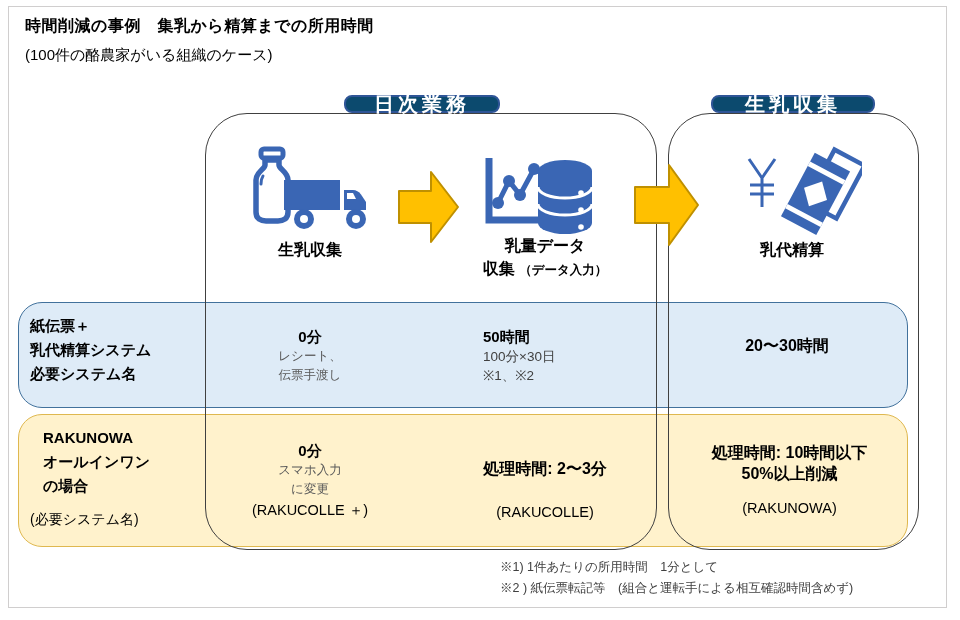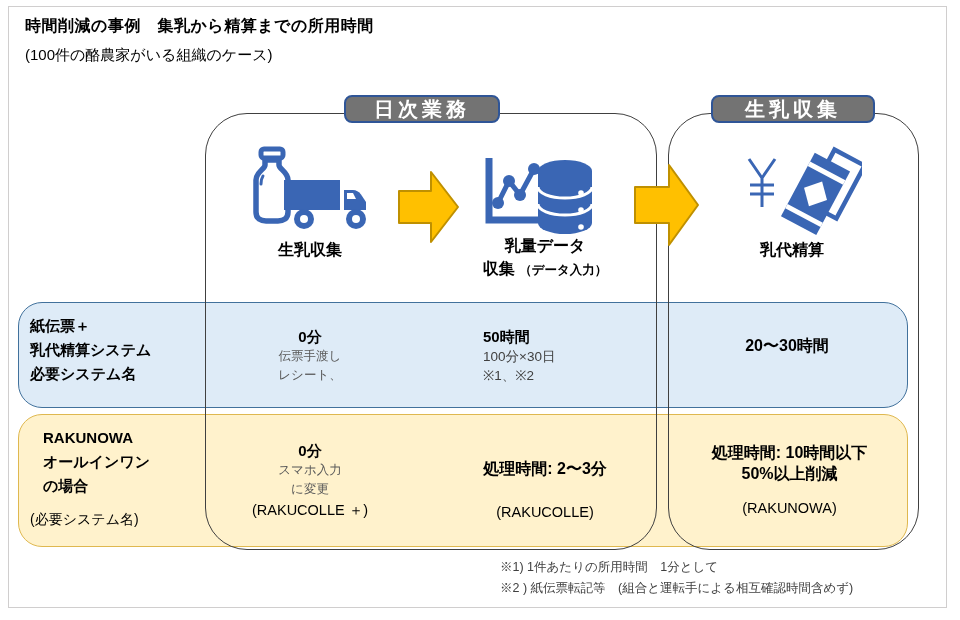--- a/index.html
+++ b/index.html
@@ -6,21 +6,21 @@
   .canvas{position:relative;width:960px;height:620px;background:#ffffff;
     font-family:"Liberation Sans",sans-serif;color:#000;overflow:hidden;}
   .frame{position:absolute;left:8px;top:6px;width:937px;height:600px;
     border:1px solid #d0cece;}
   .title{position:absolute;left:25px;top:16px;font-size:16px;font-weight:bold;letter-spacing:.5px;}
   .subtitle{position:absolute;left:25px;top:46px;font-size:15px;}
   
   .group{position:absolute;top:113px;height:435px;border:1.6px solid #404040;border-radius:42px;background:transparent;z-index:3;}
   .group.daily{left:205px;width:450px;}
   .group.monthly{left:668px;width:249px;}
-  .badge{position:absolute;top:95px;height:28px;background:#737373;border:2px solid #2f5597;
+  .badge{position:absolute;top:95px;height:18px;background:#0c4a6e;border:2px solid #2f5597;
     border-radius:8px;color:#fff;font-weight:bold;font-size:20px;letter-spacing:4px;
     display:flex;align-items:center;justify-content:center;z-index:6;box-sizing:border-box;}
   .badge.daily{left:344px;width:156px;}
   .badge.monthly{left:711px;width:164px;}
   
   .band{position:absolute;left:18px;width:890px;border-radius:24px;z-index:2;box-sizing:border-box;}
   .band.blue{top:302px;height:106px;background:#deebf7;border:1.6px solid #41719c;}
   .band.yellow{top:414px;height:133px;background:#fff2cc;border:1.6px solid #dfb84f;}
   .rowlabel{position:absolute;z-index:5;font-size:15px;font-weight:bold;line-height:24px;}
   .rowlabel .line{display:block;}
@@ -120,22 +120,22 @@
     <span>乳代精算</span>
   </div>
 
   <div class="rowlabel" style="left:30px;top:314px;">
     <span class="line">紙伝票＋</span>
     <span class="line">乳代精算システム</span>
     <span class="line">必要システム名</span>
   </div>
   <div class="cell" style="left:230px;top:326px;width:160px;">
     <div class="cell-main">0分</div>
+    <div class="cell-sub">レシート、</div>
     <div class="cell-sub">伝票手渡し</div>
-    <div class="cell-sub">レシート、</div>
   </div>
   <div class="cell" style="left:483px;top:326px;width:160px;text-align:left;">
     <div class="cell-main">50時間</div>
     <div class="cell-sub" style="font-size:13.5px;color:#404040;">100分×30日</div>
     <div class="cell-sub" style="font-size:13.5px;color:#404040;">※1、※2</div>
   </div>
   <div class="cell" style="left:687px;top:335px;width:200px;">
     <div class="cell-main big">20〜30時間</div>
   </div>
 

